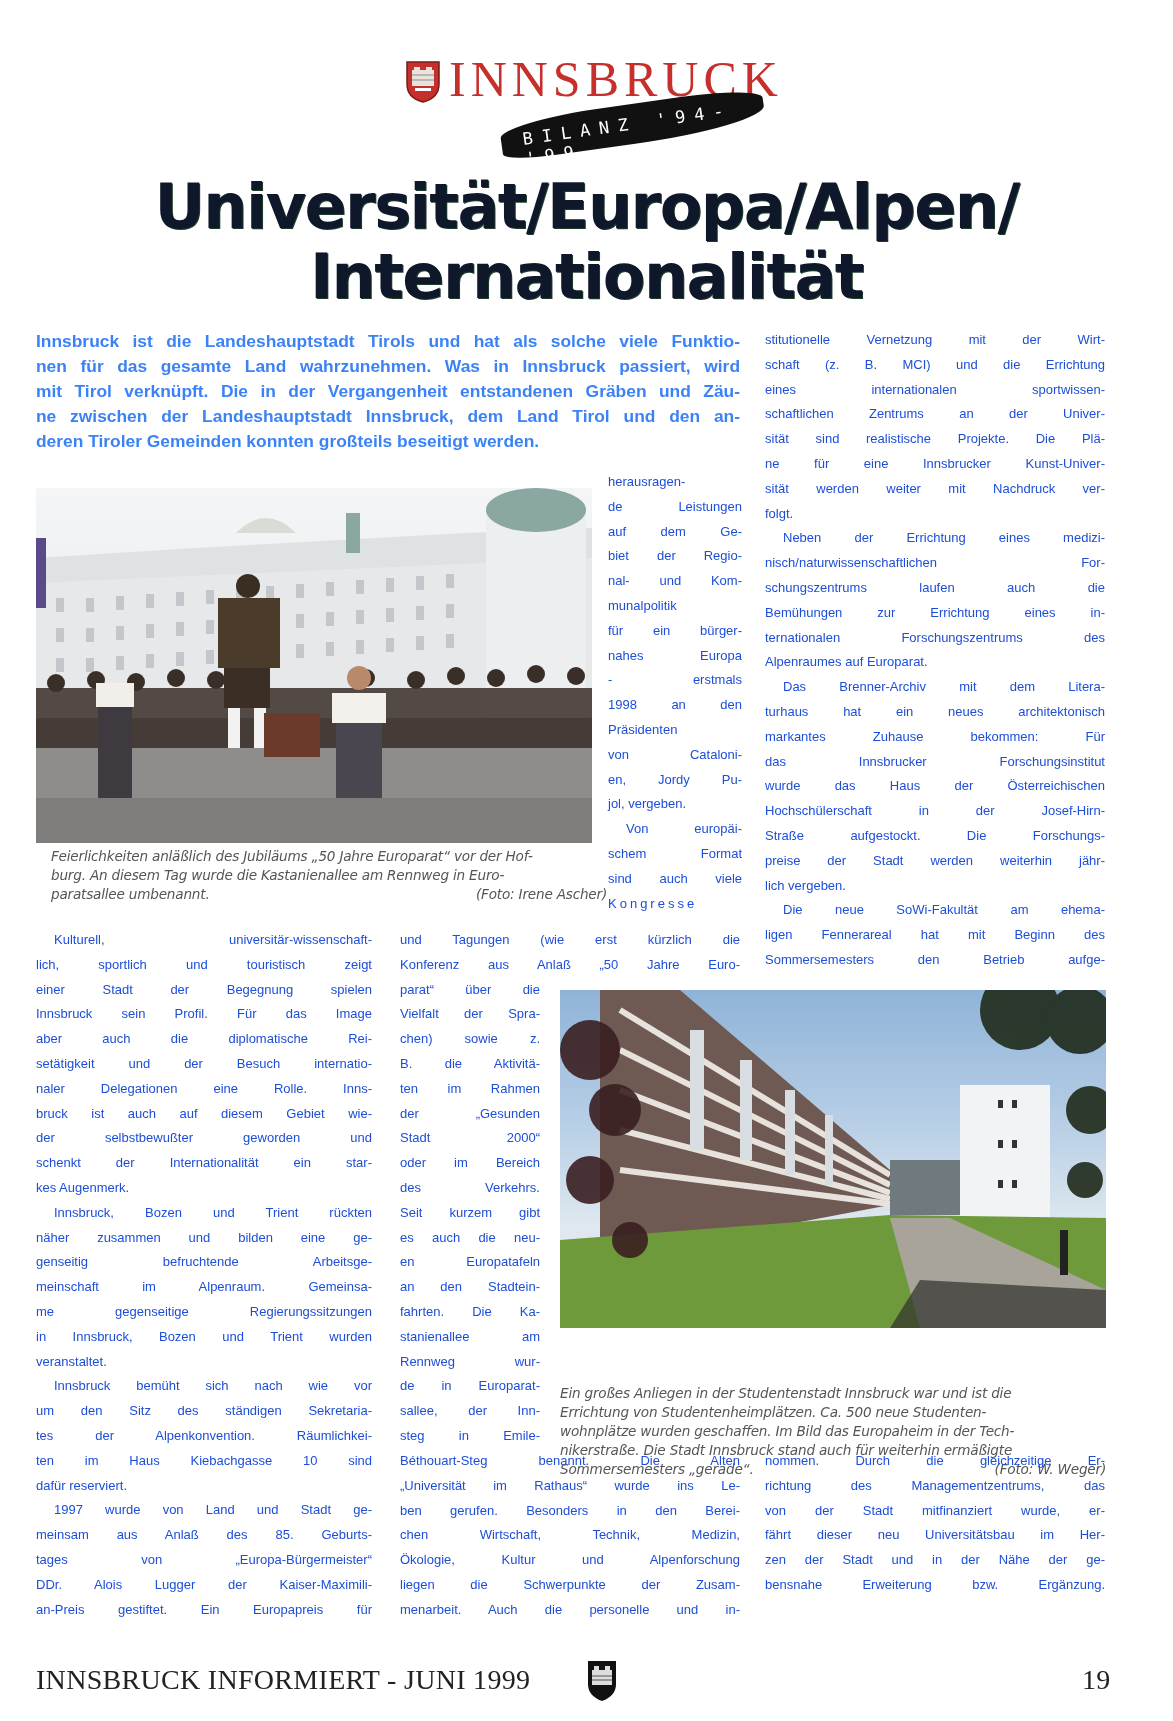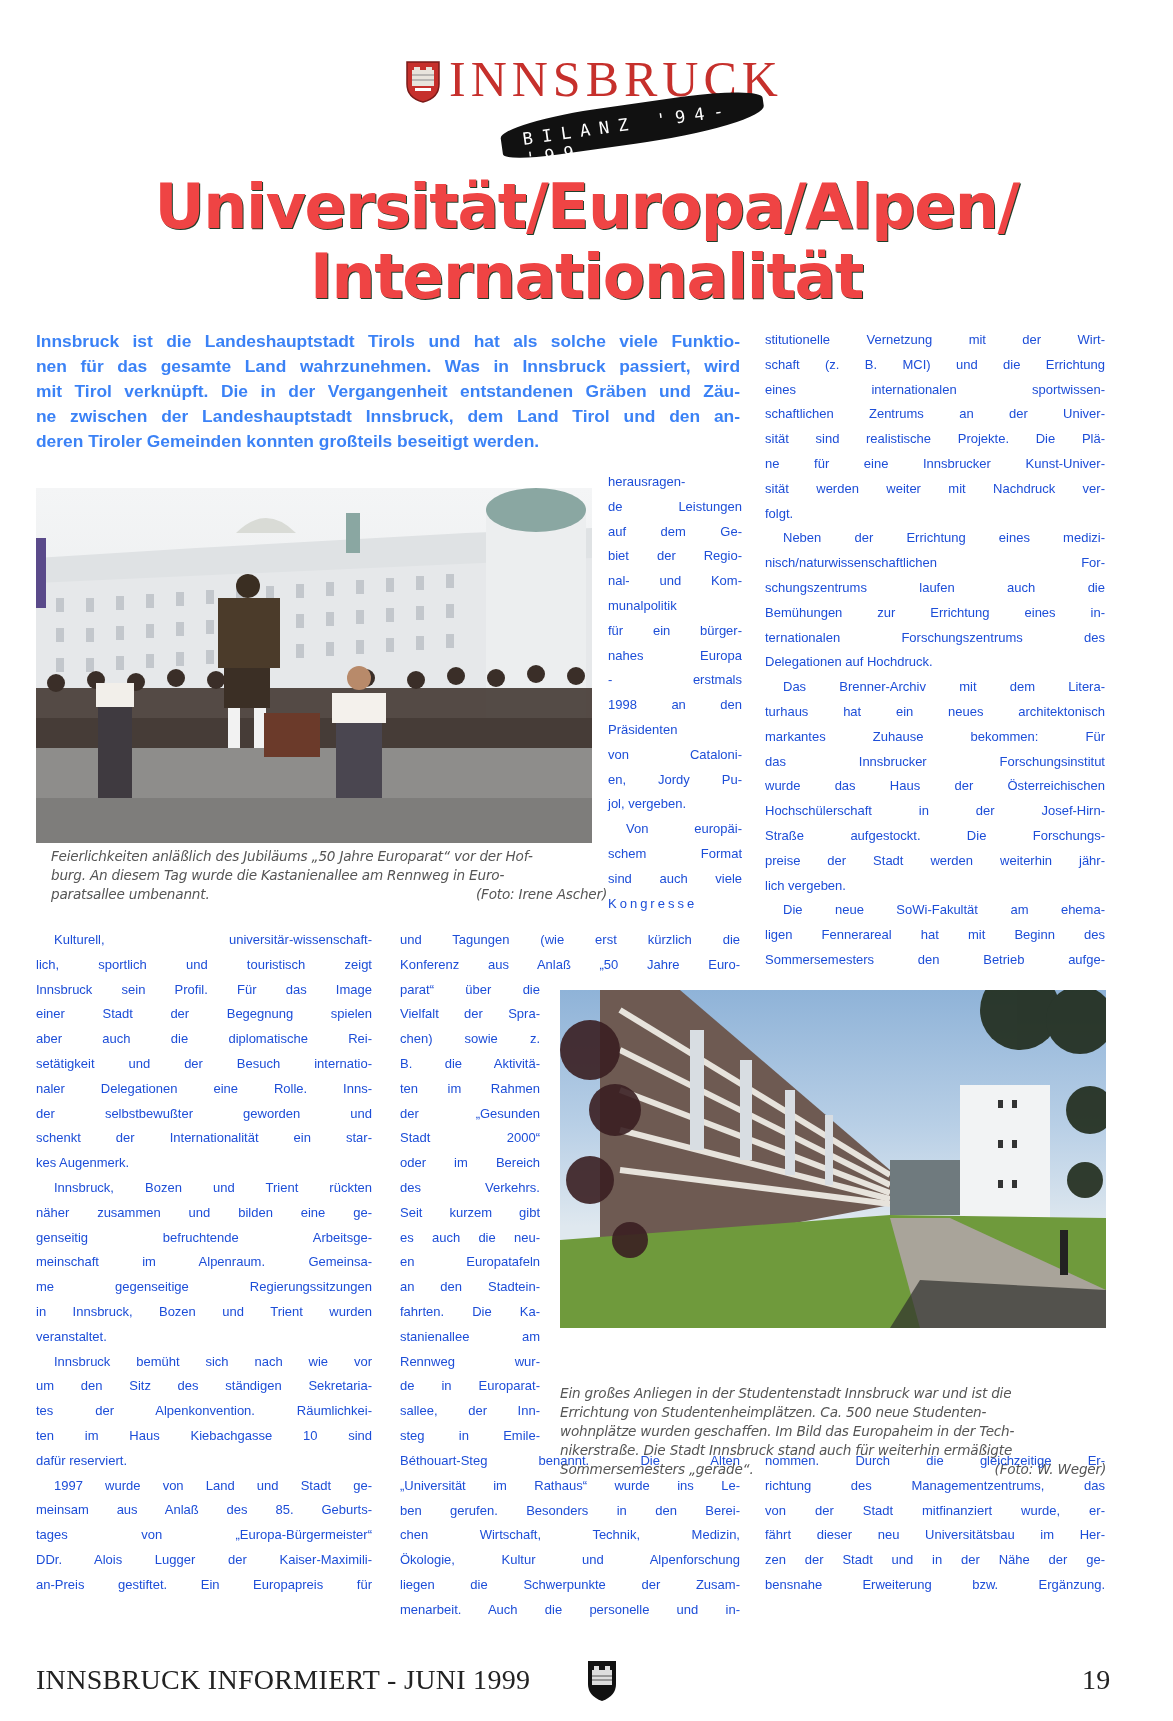--- a/index.html
+++ b/index.html
@@ -8,21 +8,21 @@
   .txt{font-size:13px;line-height:24.8px;text-align:justify;color:#1d4ed8;}
   .lines div{height:24.8px;white-space:nowrap;}
   .lines.j div{text-align:justify;text-align-last:justify;white-space:normal;}
   .lines div.last{text-align-last:left;}
   .cap{font-family:"DejaVu Sans",sans-serif;font-style:italic;font-size:13.6px;line-height:19px;color:#555;letter-spacing:-0.2px;}
   .cap div{white-space:nowrap;}
   
   .logo-word{font-family:"Liberation Serif",serif;font-size:50px;color:#c6302c;letter-spacing:5px;}
   .brush{background:#111;transform:rotate(-8deg);border-radius:40% 30% 50% 20%;}
   .bilanz{font-family:"DejaVu Sans Mono",monospace;color:#fff;font-size:17px;letter-spacing:9px;transform:rotate(-8deg);}
-  .title{font-family:"DejaVu Sans",sans-serif;font-weight:bold;color:#ef4444;font-size:62px;line-height:70px;text-align:center;letter-spacing:-1.5px;text-shadow:1px 1px 0 #1e3e2a;}
+  .title{font-family:"DejaVu Sans",sans-serif;font-weight:bold;color:#0f172a;font-size:62px;line-height:70px;text-align:center;letter-spacing:-1.5px;text-shadow:1px 1px 0 #1e3e2a;}
   .lead{font-weight:bold;font-size:17.4px;line-height:25px;color:#3b82f6;}
   .lead div{text-align:justify;text-align-last:justify;}
   .lead div.last{text-align-last:left;}
   .footer-txt{font-family:"Liberation Serif",serif;font-size:28px;color:#222;letter-spacing:0.3px;}
 </style>
 </head>
 <body>
 
 <div class="abs" style="left:405px;top:52px;width:360px;height:110px;">
   <svg class="abs" style="left:0;top:8px;" width="36" height="44" viewBox="0 0 36 44">
@@ -167,25 +167,26 @@
   <div class="last">jol, vergeben.</div>
   <div style="padding-left:18px;">Von europäi-</div>
   <div>schem Format</div>
   <div>sind auch viele</div>
   <div style="letter-spacing:3px;">Kongresse</div>
 </div>
 
 <div class="abs txt lines j" style="left:36px;top:928px;width:336px;">
   <div style="padding-left:18px;">Kulturell, universitär-wissenschaft-</div>
   <div>lich, sportlich und touristisch zeigt</div>
+  <div>einer Stadt der Begegnung spielen</div>
   <div>Innsbruck sein Profil. Für das Image</div>
-  <div>einer Stadt der Begegnung spielen</div>
   <div>aber auch die diplomatische Rei-</div>
   <div>setätigkeit und der Besuch internatio-</div>
   <div>naler Delegationen eine Rolle. Inns-</div>
+  <div>bruck ist auch auf diesem Gebiet wie-</div>
   <div>der selbstbewußter geworden und</div>
   <div>schenkt der Internationalität ein star-</div>
   <div class="last">kes Augenmerk.</div>
   <div style="padding-left:18px;">Innsbruck, Bozen und Trient rückten</div>
   <div>näher zusammen und bilden eine ge-</div>
   <div>genseitig befruchtende Arbeitsge-</div>
   <div>meinschaft im Alpenraum. Gemeinsa-</div>
   <div>me gegenseitige Regierungssitzungen</div>
   <div>in Innsbruck, Bozen und Trient wurden</div>
   <div class="last">veranstaltet.</div>
@@ -245,21 +246,21 @@
   <div>schaftlichen Zentrums an der Univer-</div>
   <div>sität sind realistische Projekte. Die Plä-</div>
   <div>ne für eine Innsbrucker Kunst-Univer-</div>
   <div>sität werden weiter mit Nachdruck ver-</div>
   <div class="last">folgt.</div>
   <div style="padding-left:18px;">Neben der Errichtung eines medizi-</div>
   <div>nisch/naturwissenschaftlichen For-</div>
   <div>schungszentrums laufen auch die</div>
   <div>Bemühungen zur Errichtung eines in-</div>
   <div>ternationalen Forschungszentrums des</div>
-  <div class="last">Delegationen auf Hochdruck.</div>
+  <div class="last">Alpenraumes auf Europarat.</div>
   <div style="padding-left:18px;">Das Brenner-Archiv mit dem Litera-</div>
   <div>turhaus hat ein neues architektonisch</div>
   <div>markantes Zuhause bekommen: Für</div>
   <div>das Innsbrucker Forschungsinstitut</div>
   <div>wurde das Haus der Österreichischen</div>
   <div>Hochschülerschaft in der Josef-Hirn-</div>
   <div>Straße aufgestockt. Die Forschungs-</div>
   <div>preise der Stadt werden weiterhin jähr-</div>
   <div class="last">lich vergeben.</div>
   <div style="padding-left:18px;">Die neue SoWi-Fakultät am ehema-</div>

